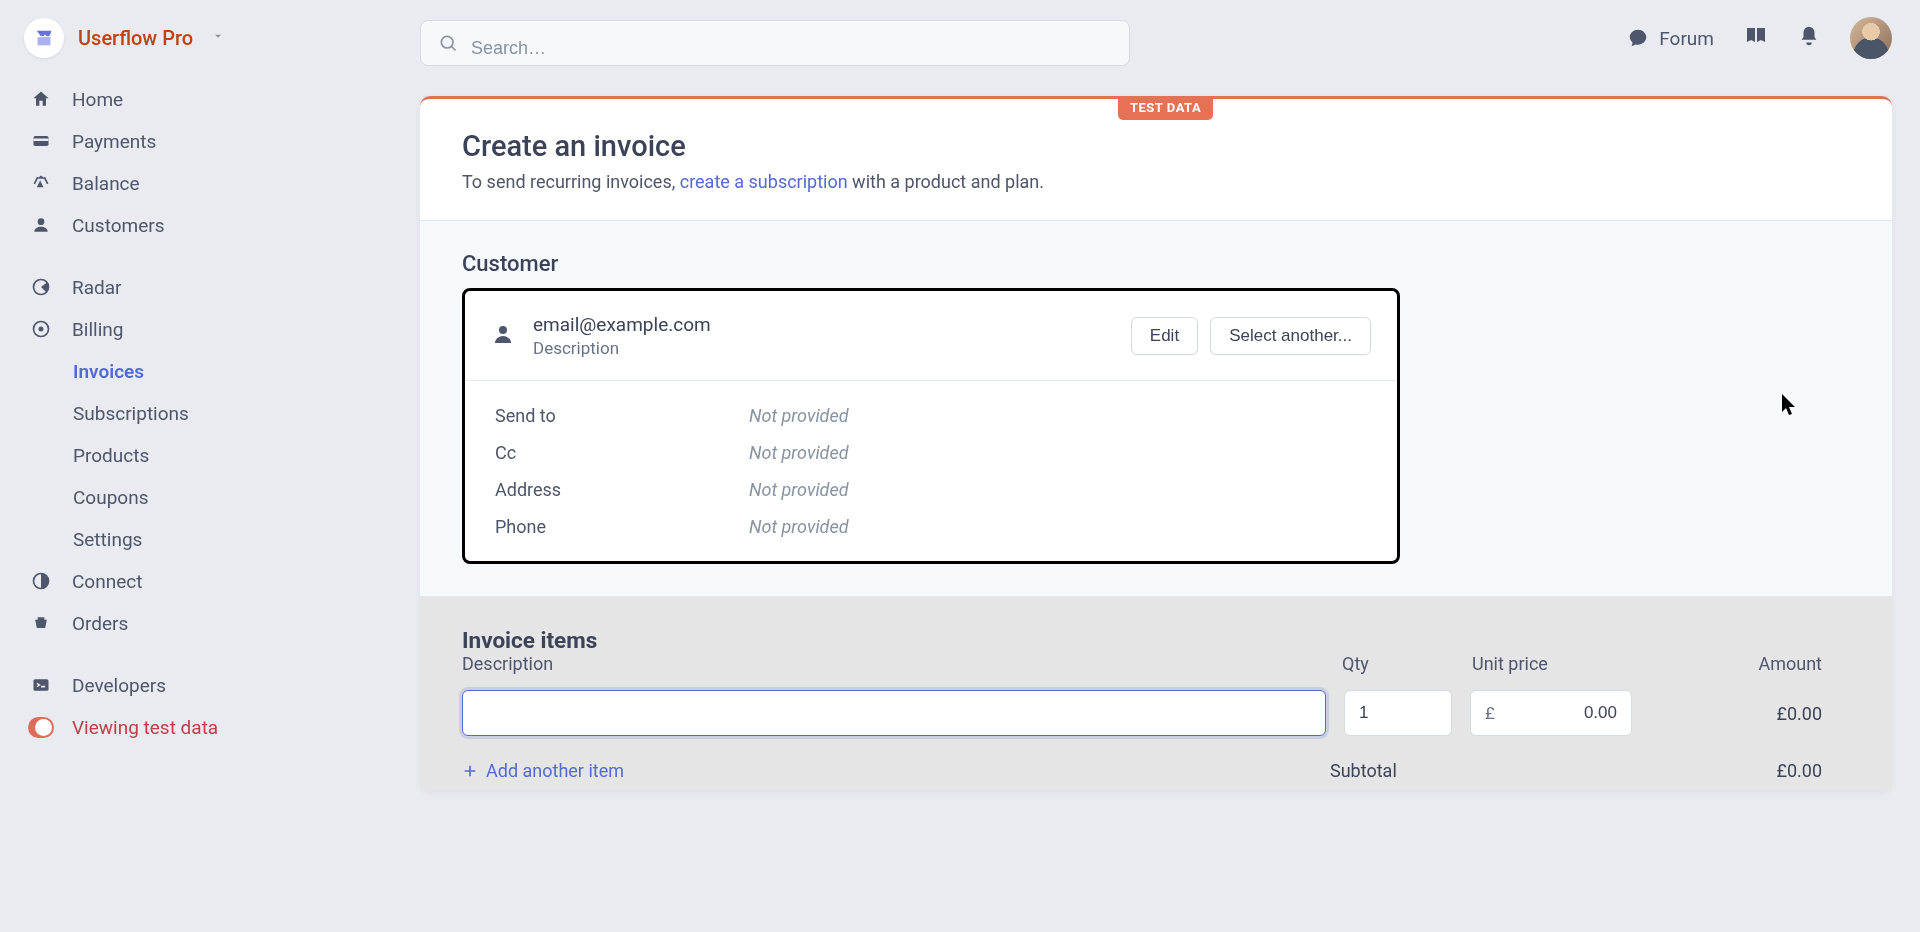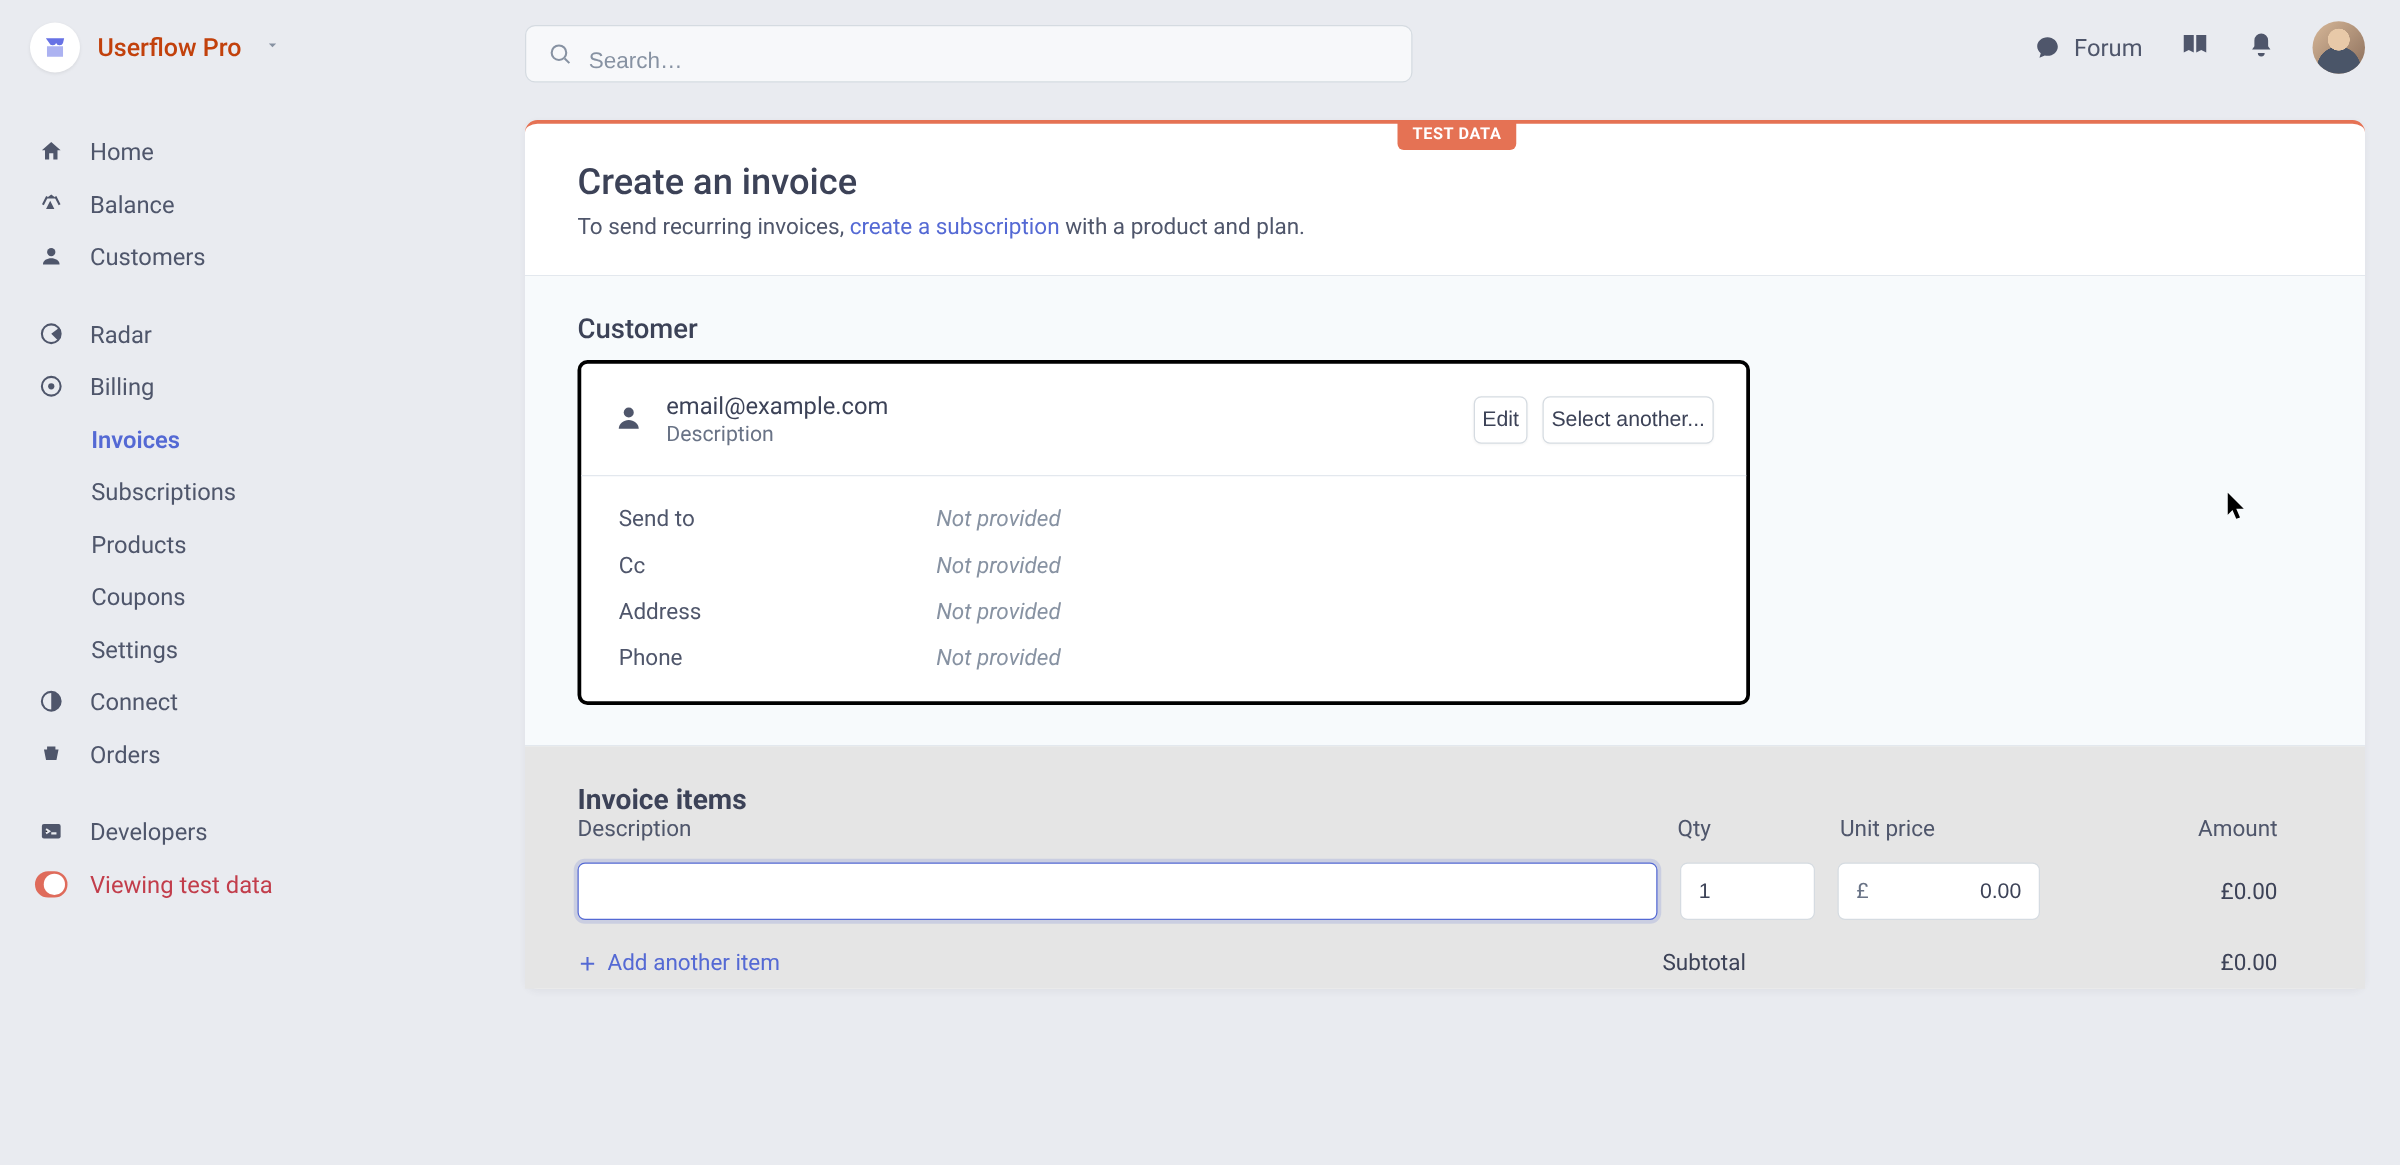--- a/index.html
+++ b/index.html
@@ -63,21 +63,21 @@
     display: flex; align-items: center; gap: 30px;
   }
   .forum-link { display: flex; align-items: center; gap: 10px; color: #4f566b; font-size: 19px; cursor:pointer;}
   .top-icon { color: #4f566b; cursor: pointer; }
   .avatar { width: 42px; height: 42px; border-radius: 50%; background: linear-gradient(135deg,#d7b899,#8a6d5a); cursor:pointer; position: relative; overflow: hidden;}
   .avatar::after{content:"";position:absolute;inset:0;background:radial-gradient(circle at 50% 35%, #e8c9a8 0 25%, transparent 26%), radial-gradient(circle at 50% 90%, #4a5568 0 40%, transparent 41%);}
   
   
   .sidebar {
     position: absolute;
-    left: 0; top: 100px;
+    left: 0; top: 78px;
     width: 390px;
     padding-left: 28px;
     text-align: right;
   }
   .nav-item {
     display: flex; align-items: center; gap: 18px;
     height: 42px;
     color: #4f566b;
     font-size: 19px;
     cursor: pointer;
@@ -142,21 +142,21 @@
     display:flex; align-items:center; padding: 22px 26px;
     border-bottom: 1px solid #e3e8ee;
   }
   .cust-ico { color:#4f566b; margin-right: 18px;}
   .cust-info { flex:1; }
   .cust-email { font-size: 19px; color:#3c4257; }
   .cust-desc { font-size: 17px; color:#697386; margin-top:2px;}
   .cust-actions { display:flex; gap:12px;}
   .btn {
     background:#fff; border:1px solid #d5dbe1; border-radius:6px;
-    padding: 8px 6px; font-size:17px; color:#3c4257; cursor:pointer;
+    padding: 8px 18px; font-size:17px; color:#3c4257; cursor:pointer;
     box-shadow: 0 1px 2px rgba(0,0,0,0.04);
   }
   .cust-details { padding: 24px 30px; }
   .detail-row { display:flex; margin-bottom: 16px; font-size:18px;}
   .detail-row:last-child { margin-bottom:0;}
   .detail-label { width: 254px; color:#4f566b;}
   .detail-value { color:#8792a2; font-style: italic;}
   
   
   .items-header { display:flex; font-size:18px; color:#4f566b; margin-bottom: 16px;}
@@ -238,20 +238,29 @@
 </div>
 
 <div class="sidebar">
   <div class="nav-item">
     <span class="nav-ico">
         <svg width="20" height="20" viewBox="0 0 24 24">
           <path fill="currentColor" d="M12 3l9 8h-3v9h-4v-6H10v6H6v-9H3z"></path>
         </svg>
       </span>
     <span>Home</span>
+  </div>
+  <div class="nav-item">
+    <span class="nav-ico">
+        <svg width="20" height="20" viewBox="0 0 24 24">
+          <rect x="3" y="6" width="18" height="12" rx="2" fill="currentColor"></rect>
+          <rect x="3" y="9" width="18" height="3" fill="#e9ebf0"></rect>
+        </svg>
+      </span>
+    <span>Payments</span>
   </div>
   <div class="nav-item">
     <span class="nav-ico">
         <svg width="20" height="20" viewBox="0 0 24 24">
           <path fill="currentColor" d="M7 17l4-8 4 8M12 3v4M7 7l5-4 5 4"></path>
           <path stroke="currentColor" stroke-width="2" fill="none" d="M8 5l-4 8M16 5l4 8"></path>
         </svg>
       </span>
     <span>Balance</span>
   </div>

